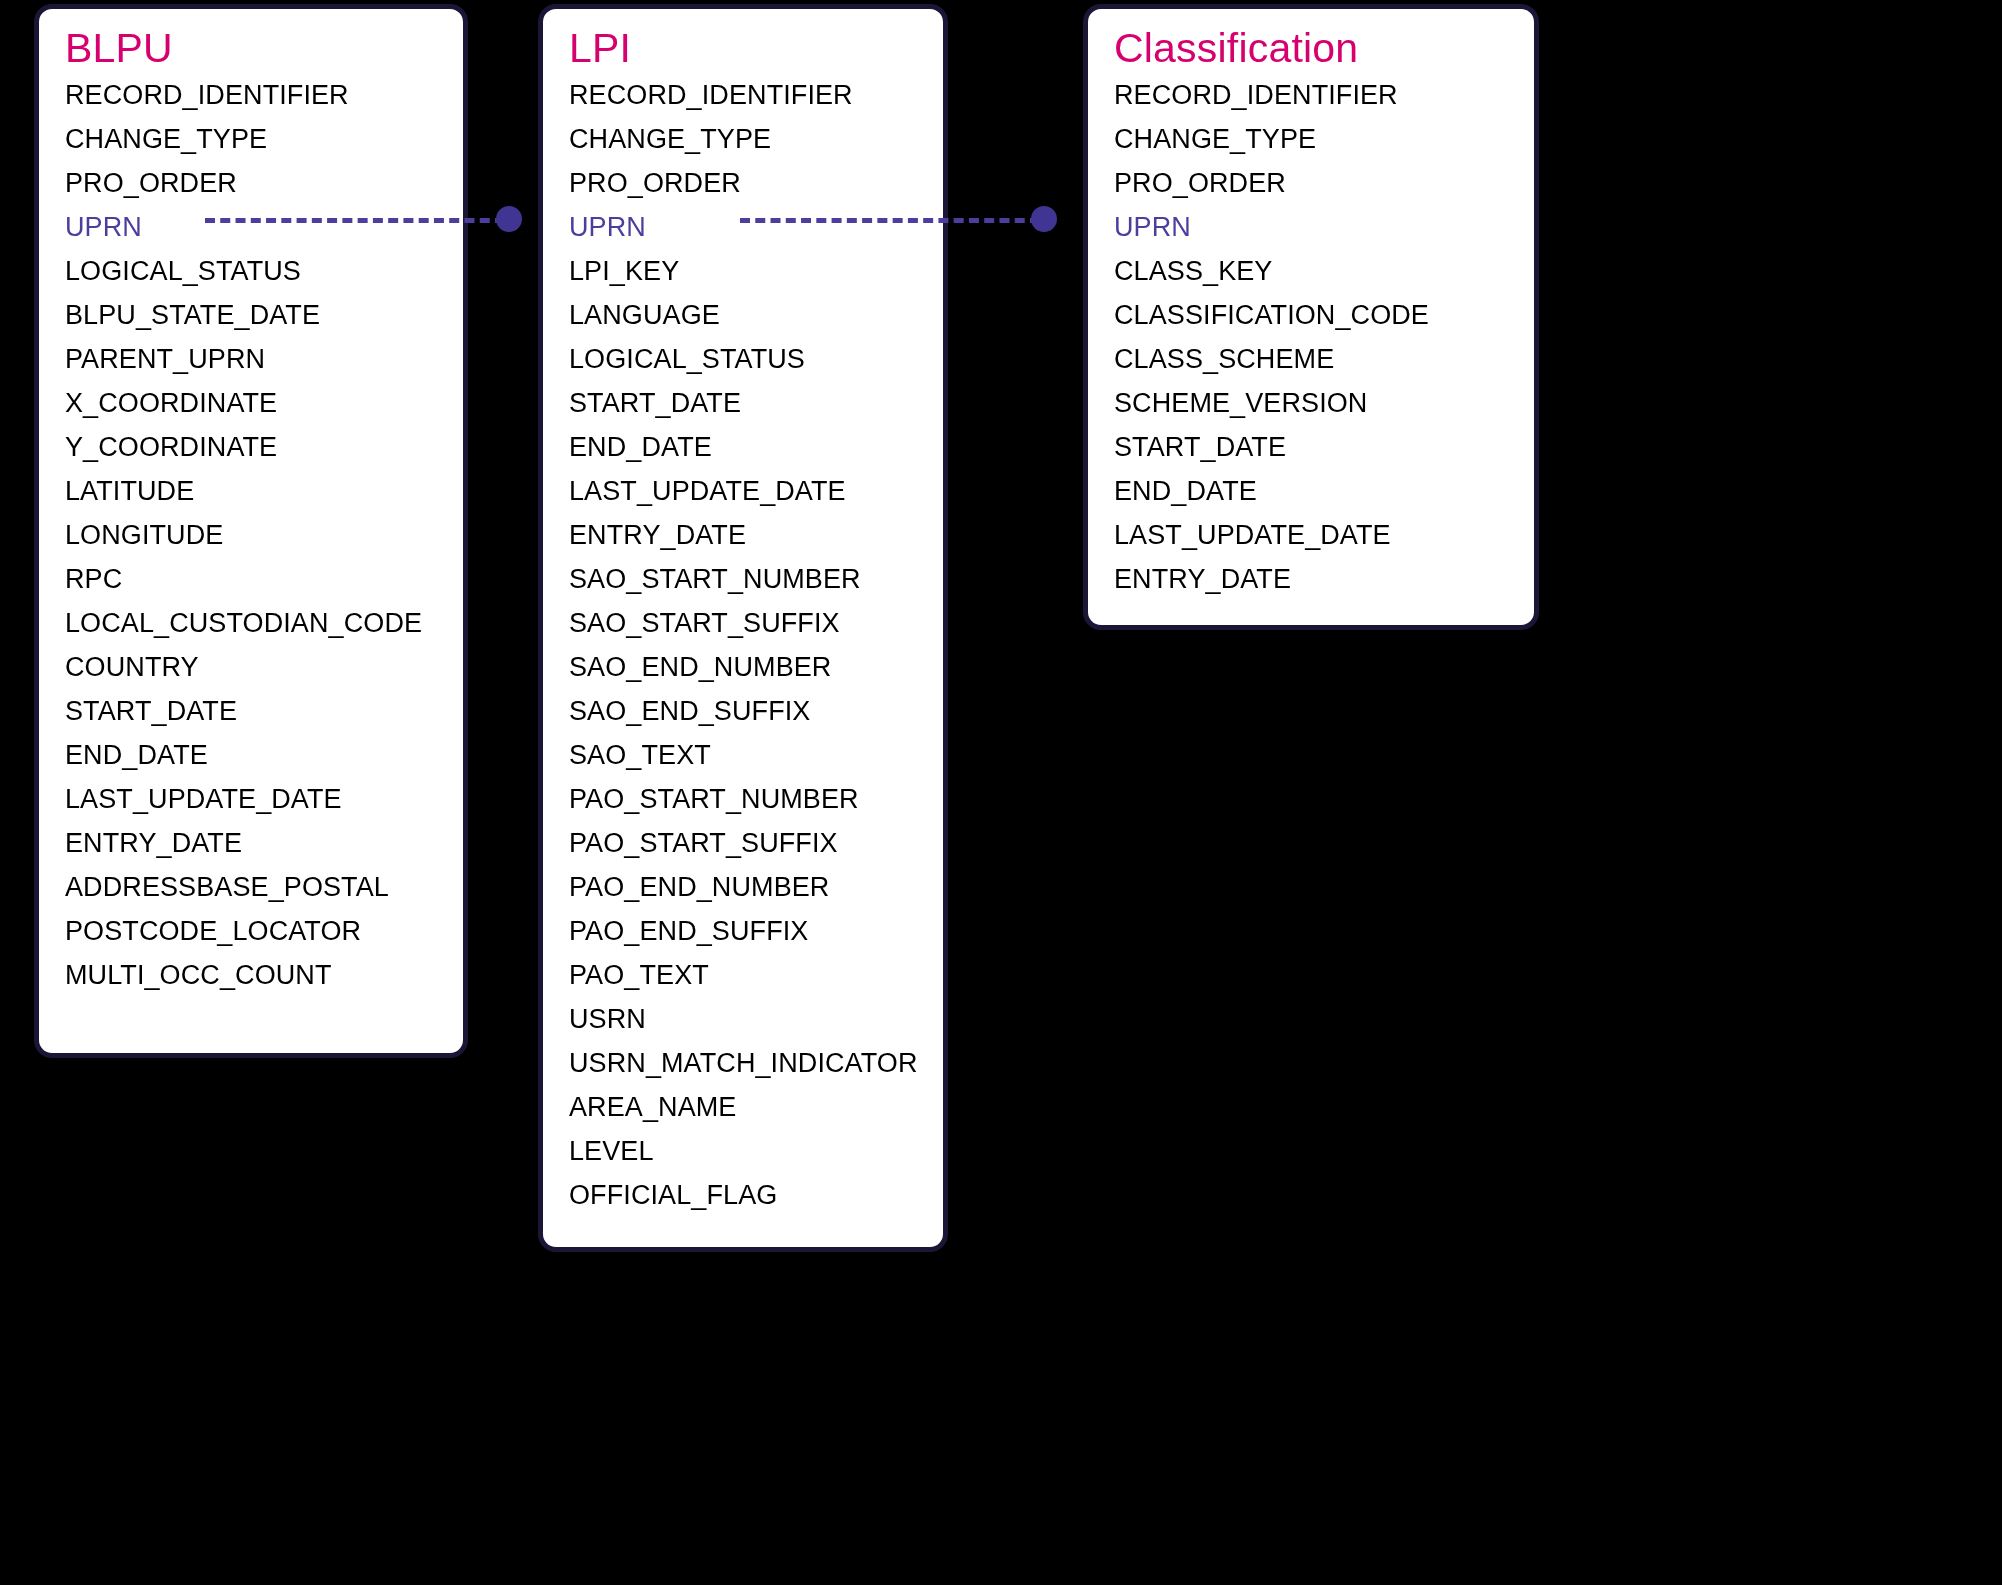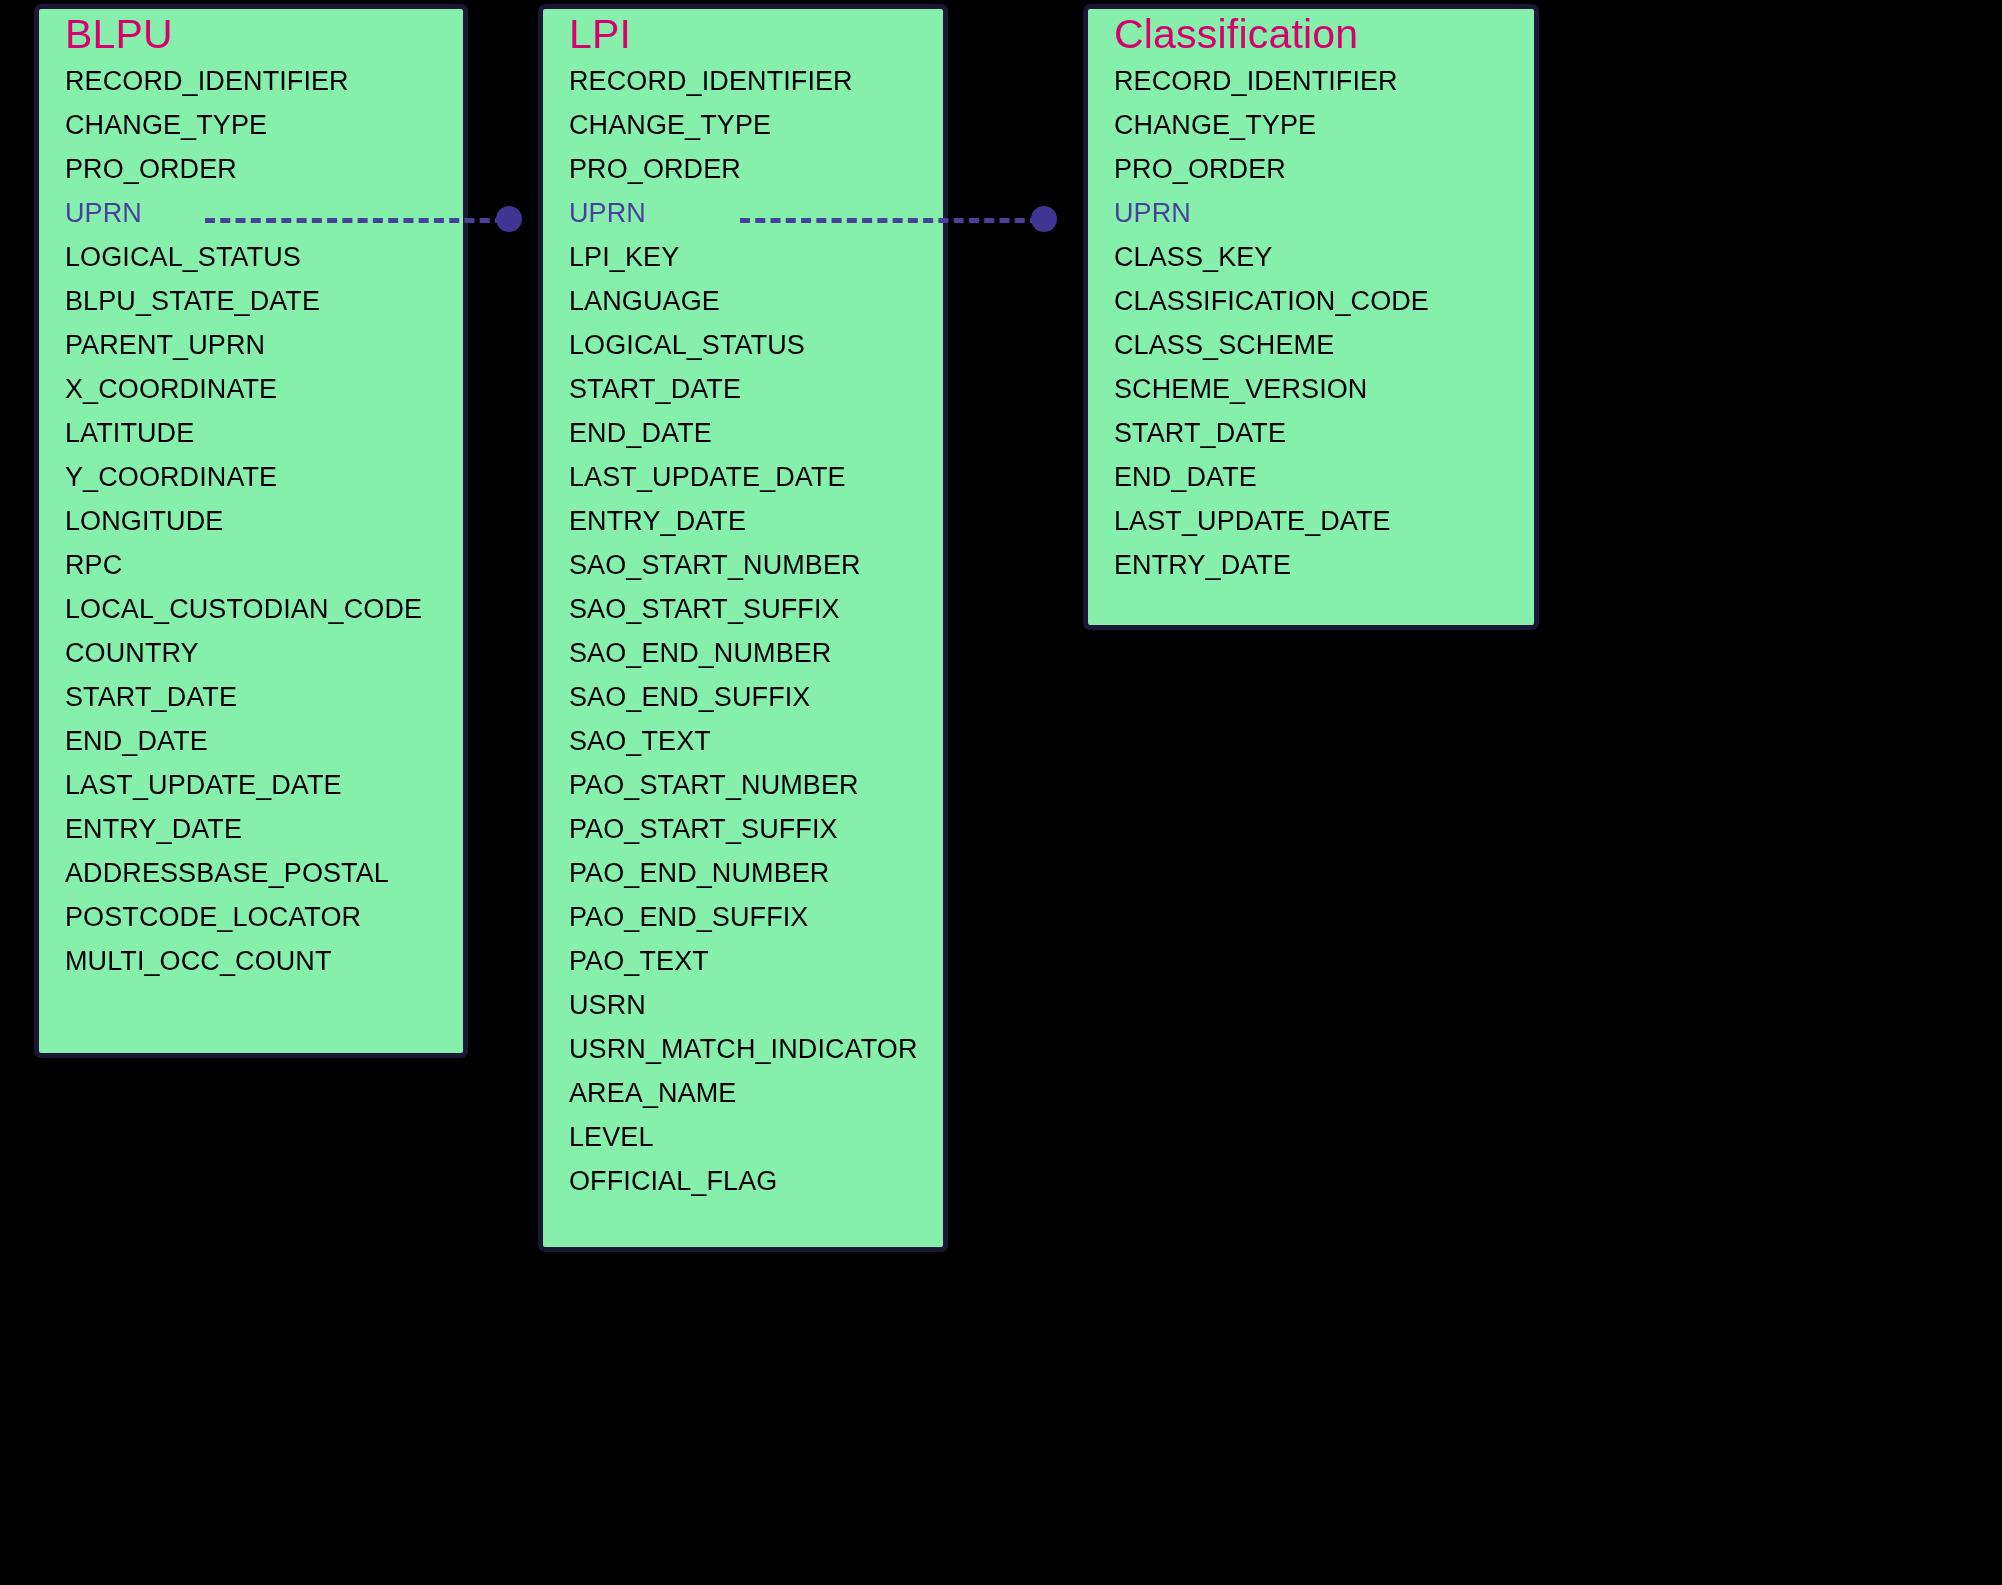--- a/index.html
+++ b/index.html
@@ -17,25 +17,25 @@
   .canvas {
     position: absolute;
     left: 0; top: 0;
     width: 2002px;
     height: 1585px;
     background: #000000;
   }
   
   .entity {
     position: absolute;
-    background: #86efac;
+    background: #ffffff;
     border: 5px solid #1b1636;
-    border-radius: 7px;
+    border-radius: 18px;
     box-sizing: border-box;
-    padding: 0 26px 18px 26px;
+    padding: 14px 26px 18px 26px;
   }
   #entity-blpu {
     left: 34px;
     top: 4px;
     width: 434px;
     height: 1054px;
   }
   #entity-lpi {
     left: 538px;
     top: 4px;
@@ -114,22 +114,22 @@
     <div class="entity-title">BLPU</div>
     <ul class="field-list">
         <li class="field">RECORD_IDENTIFIER</li>
         <li class="field">CHANGE_TYPE</li>
         <li class="field">PRO_ORDER</li>
         <li class="field key">UPRN</li>
         <li class="field">LOGICAL_STATUS</li>
         <li class="field">BLPU_STATE_DATE</li>
         <li class="field">PARENT_UPRN</li>
         <li class="field">X_COORDINATE</li>
+        <li class="field">Y_COORDINATE</li>
         <li class="field">LATITUDE</li>
-        <li class="field">Y_COORDINATE</li>
         <li class="field">LONGITUDE</li>
         <li class="field">RPC</li>
         <li class="field">LOCAL_CUSTODIAN_CODE</li>
         <li class="field">COUNTRY</li>
         <li class="field">START_DATE</li>
         <li class="field">END_DATE</li>
         <li class="field">LAST_UPDATE_DATE</li>
         <li class="field">ENTRY_DATE</li>
         <li class="field">ADDRESSBASE_POSTAL</li>
         <li class="field">POSTCODE_LOCATOR</li>

